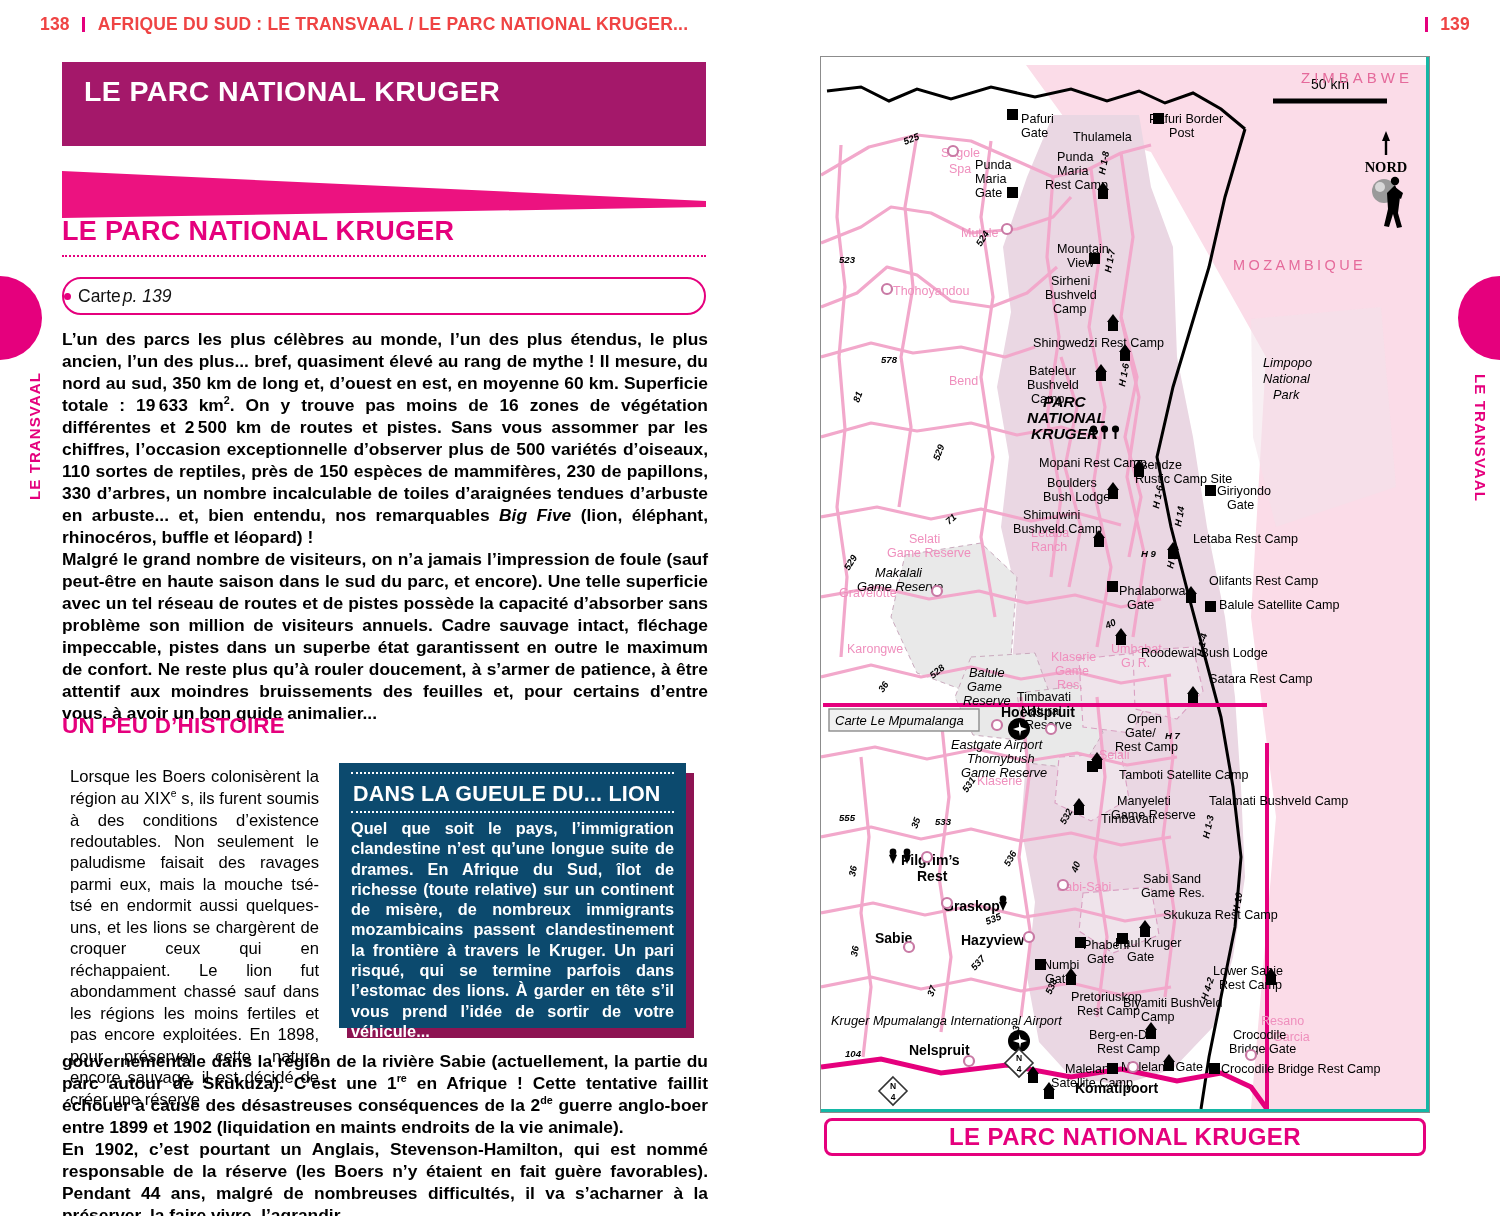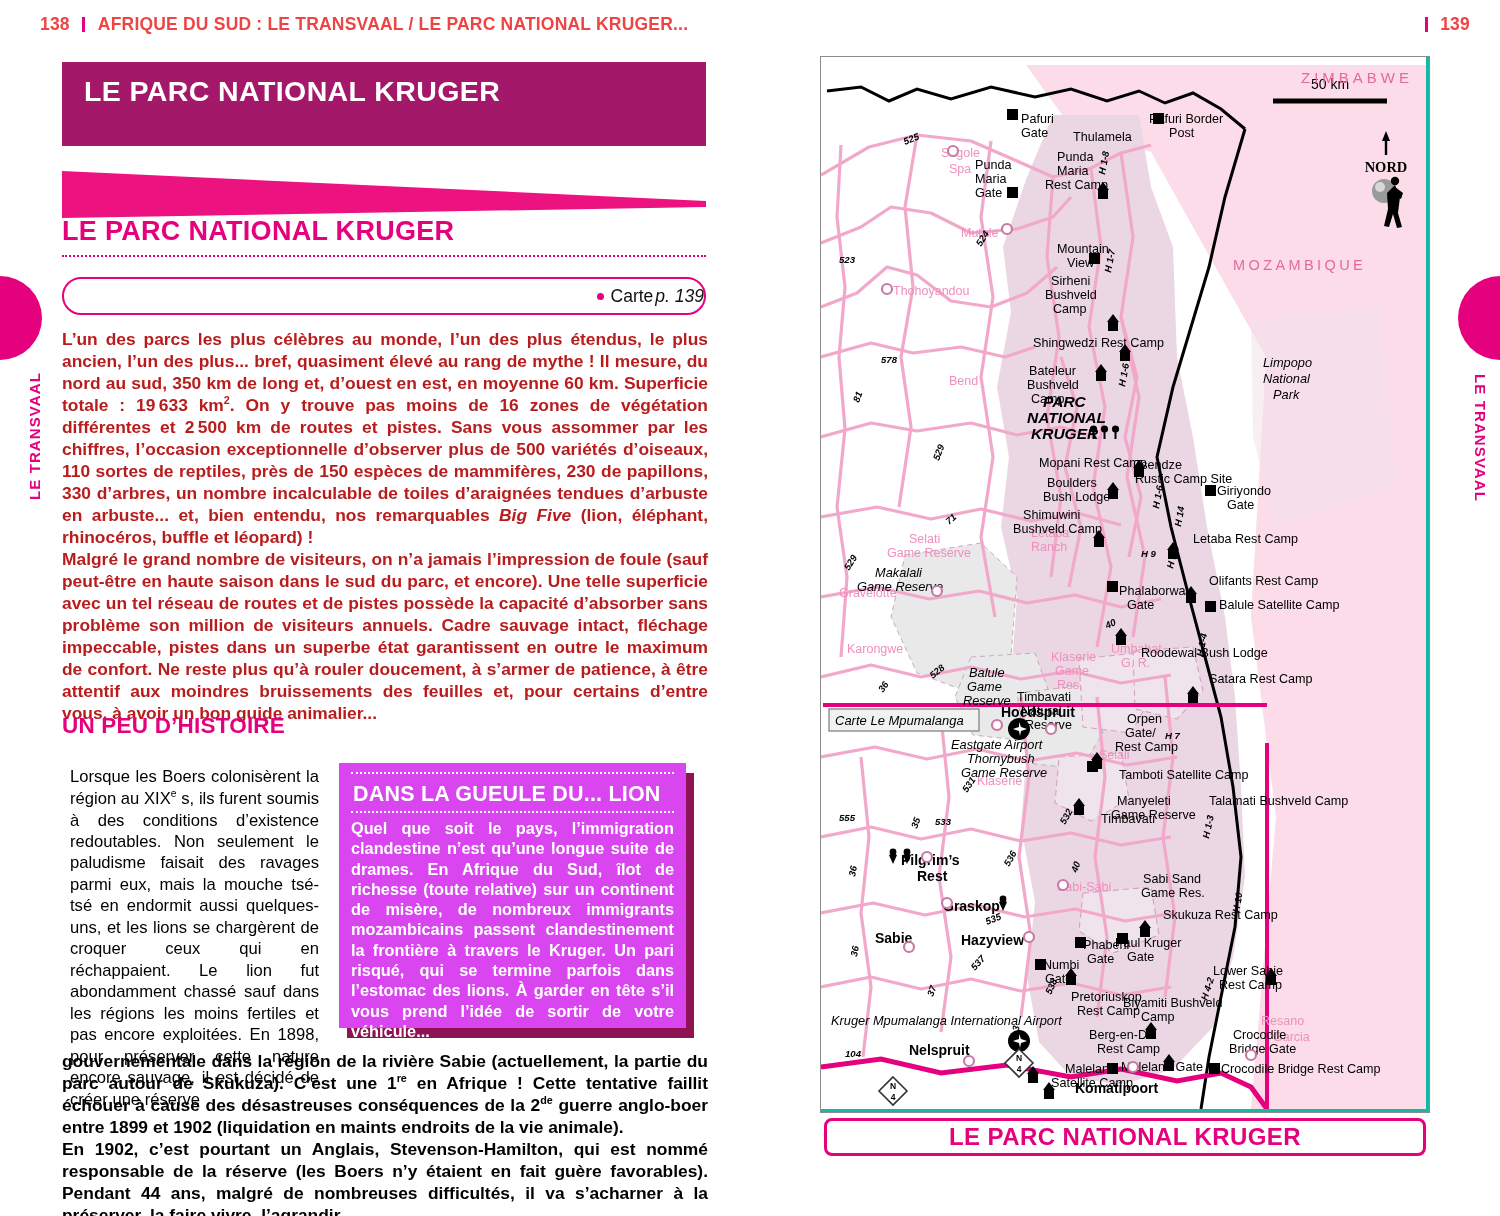--- a/index.html
+++ b/index.html
@@ -34,29 +34,29 @@
            line-height:1.19;letter-spacing:.4px;padding:13px 0 0 22px;
            box-sizing:border-box;}
   .wedge{position:absolute;left:62px;top:171px;width:644px;height:47px;}
 
   h2.sect{position:absolute;left:62px;top:216px;margin:0;color:#e5007d;
           font-weight:bold;font-size:27px;letter-spacing:.3px;}
   .dotrule{position:absolute;left:62px;width:644px;border-top:2.2px dotted #e5007d;}
 
   .cartebox{position:absolute;left:62px;top:277px;width:644px;height:38px;
             border:2.2px solid #e5007d;border-radius:19px;box-sizing:border-box;
-            display:flex;align-items:center;justify-content:flex-end;
+            display:flex;align-items:center;justify-content:flex-start;
             font-size:17.5px;color:#111;}
   .cartebox .dot{width:7px;height:7px;border-radius:50%;background:#e5007d;
                  display:inline-block;margin-right:7px;}
   .cartebox em{font-style:italic;margin-left:2px;}
 
   .body-main{position:absolute;left:62px;top:328px;width:646px;
              font-family:"Liberation Sans","DejaVu Sans",sans-serif;
-             font-size:17.4px;line-height:1.265;color:#b91c1c;text-align:justify;
+             font-size:17.4px;line-height:1.265;color:#000000;text-align:justify;
              font-weight:bold;}
   .body-main p{margin:0;}
   .body-main i{font-style:italic;}
 
   h3.sub{position:absolute;left:62px;top:713px;margin:0;color:#e5007d;
          font-weight:bold;font-size:22.5px;letter-spacing:.2px;}
 
   .col-left{position:absolute;left:62px;top:758px;width:265px;
             font-size:16.6px;line-height:1.295;color:#000;text-align:justify;}
   .col-left p{margin:8px;}
@@ -65,21 +65,21 @@
             font-size:17.4px;line-height:1.265;color:#000;text-align:justify;
             font-weight:bold;}
   .body-bot p{margin:0;}
 
   sup{font-size:.62em;vertical-align:super;}
 
   
   .encadre-shadow{position:absolute;left:347px;top:773px;width:347px;height:265px;
                   background:#8d1352;}
   .encadre{position:absolute;left:339px;top:763px;width:347px;height:265px;
-           background:#d946ef;box-sizing:border-box;padding:8px 12px 10px 12px;}
+           background:#0c4a6e;box-sizing:border-box;padding:8px 12px 10px 12px;}
   .encadre .etitle{color:#fff;font-weight:bold;font-size:21.5px;
                    letter-spacing:.2px;padding:3px 0 3px 2px;}
   .encadre .wdots{border-top:2px dotted #ffffff;height:0;margin:1px 0 5px 0;}
   .encadre .etext{color:#fff;font-weight:bold;font-size:16.3px;
                   line-height:1.245;text-align:justify;}
 
   
   .mapwrap{position:absolute;left:820px;top:56px;width:608px;height:1055px;
            border:1.6px solid #8c8c8c;background:#14b8a6;overflow:hidden;}
   .mapwrap svg{display:block;}

